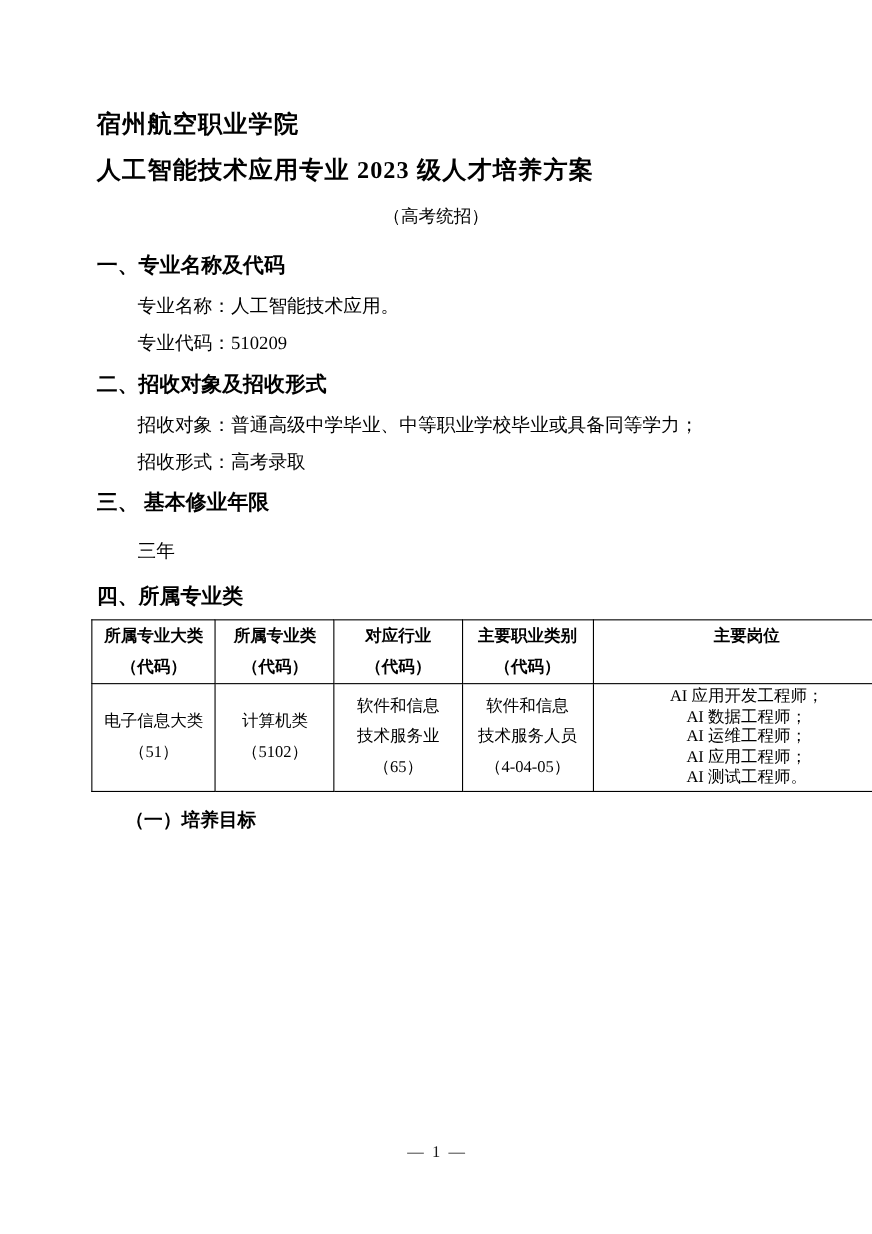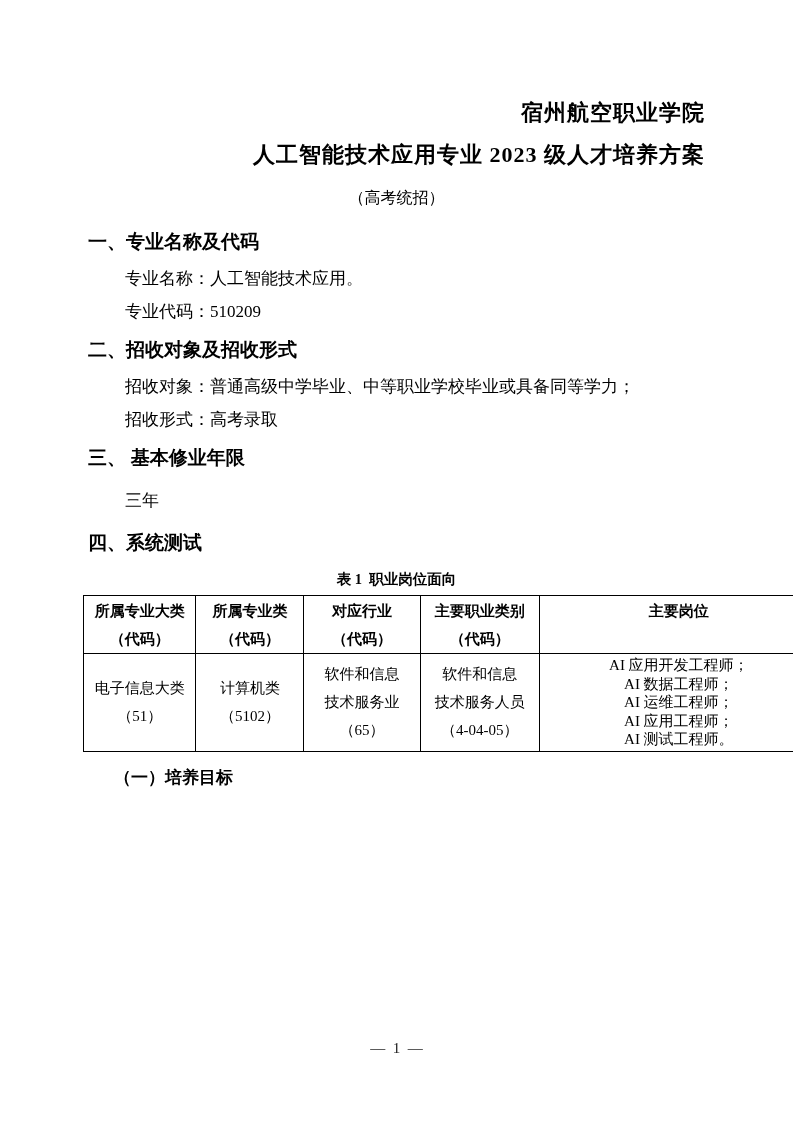--- a/index.html
+++ b/index.html
@@ -11,21 +11,21 @@
     margin: 0 auto;
     background: #ffffff;
     color: #000000;
     font-family: "Liberation Serif", "DejaVu Serif", serif;
     overflow: hidden;
   }
   .content {
     padding: 100px 88px 0 88px;
   }
   .title {
-    text-align: right;
+    text-align: left;
     font-size: 22px;
     font-weight: bold;
     line-height: 26px;
     margin-bottom: 16px;
     letter-spacing: 1px;
   }
   .subtitle {
     margin-bottom: 20px;
   }
   .note {
@@ -133,23 +133,22 @@
     <div class="field">专业名称：人工智能技术应用。</div>
     <div class="field">专业代码：510209</div>
 
     <div class="sec-heading">二、招收对象及招收形式</div>
     <div class="field">招收对象：普通高级中学毕业、中等职业学校毕业或具备同等学力；</div>
     <div class="field">招收形式：高考录取</div>
 
     <div class="sec-heading">三、 基本修业年限</div>
     <div class="field gap-top">三年</div>
 
-    <div class="sec-heading gap-top">四、系统测试</div>
+    <div class="sec-heading gap-top">四、所属专业类</div>
 
-    <div class="table-caption">表 1  职业岗位面向</div>
     <table class="career">
       <colgroup>
         <col class="col-1">
           <col class="col-2">
           <col class="col-3">
           <col class="col-4">
           <col class="col-5">
       </colgroup>
       <tbody>
           <tr>

